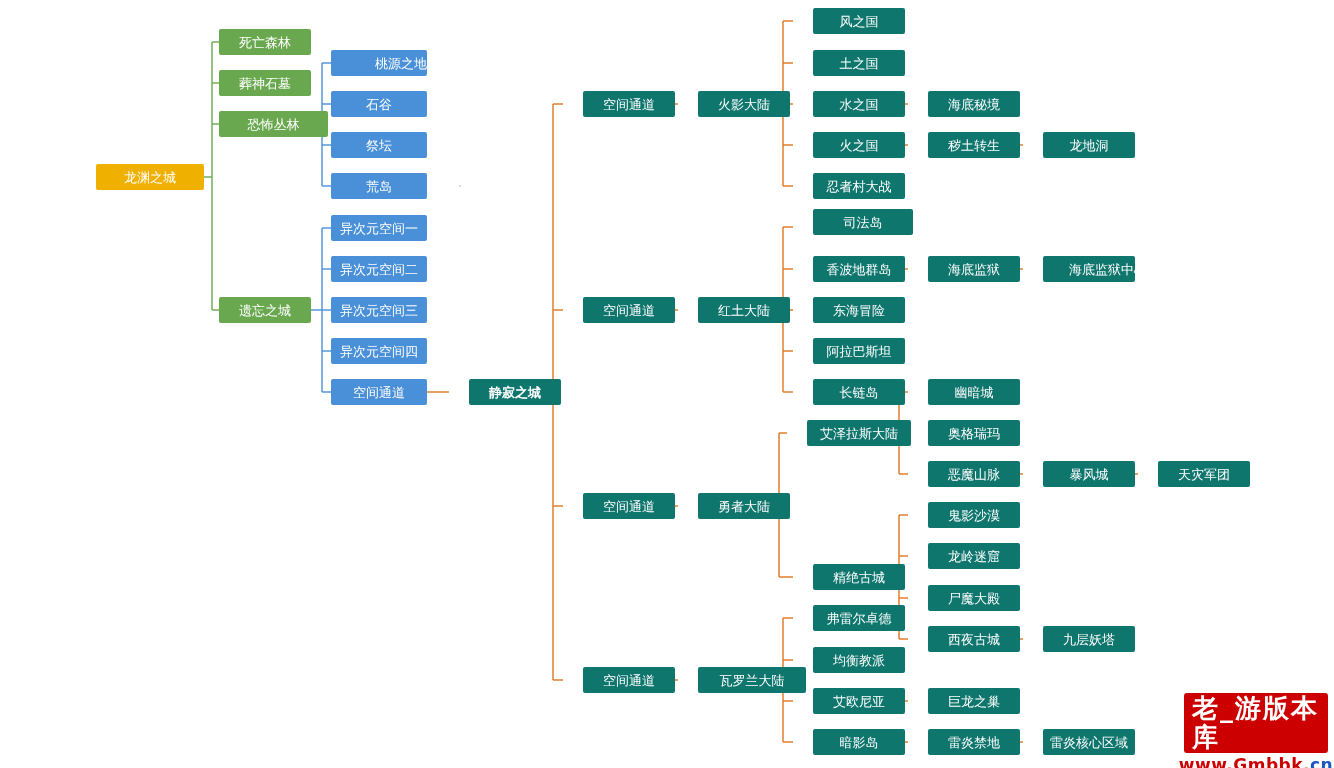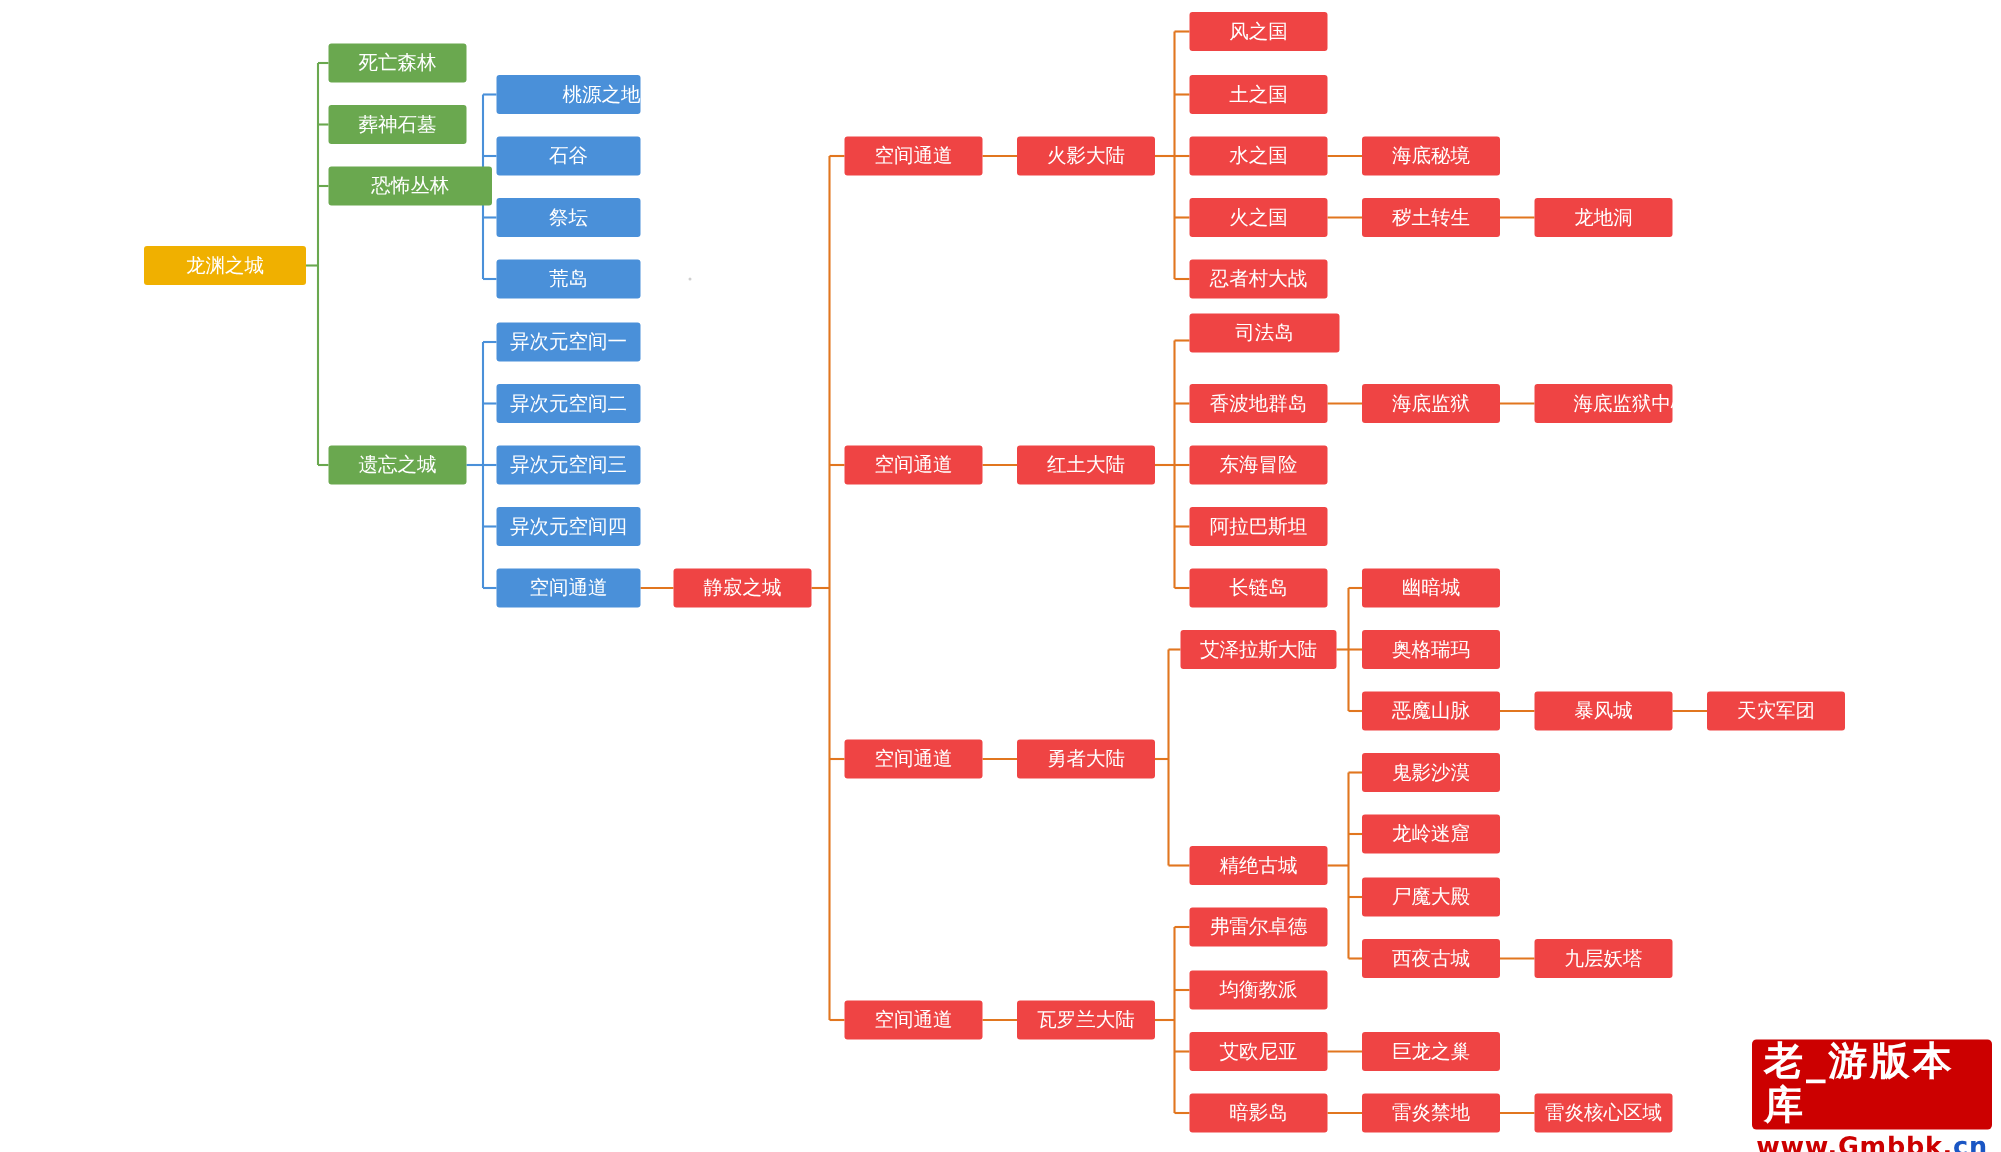--- a/index.html
+++ b/index.html
@@ -12,24 +12,24 @@
   .node{
     position:absolute;box-sizing:border-box;
     display:flex;align-items:center;justify-content:center;
     color:#ffffff;font-size:13px;line-height:1;
     border-radius:2px;white-space:nowrap;
     height:26px;
   }
   .n-yellow{background:#f0b000;}
   .n-green{background:#6aa84f;}
   .n-blue{background:#4a90d9;}
-  .n-orange{background:#ef4444;}
+  .n-orange{background:#0f766e;margin-left:20px;}
   svg#wires{position:absolute;left:0;top:0;width:1334px;height:768px;pointer-events:none;}
   .wm{
-    position:absolute;right:6px;bottom:4px;width:160px;height:60px;
+    position:absolute;right:6px;bottom:4px;width:144px;height:60px;
     display:flex;flex-direction:column;align-items:center;justify-content:center;
   }
   .wm-top{
     font-family:"DejaVu Serif","Liberation Serif",serif;
     font-weight:bold;font-size:26px;color:#ffffff;background:#cc0000;
     padding:1px 8px;border-radius:3px;letter-spacing:2px;line-height:1.1;
   }
   .wm-bot{
     font-family:"DejaVu Sans","Liberation Sans",sans-serif;
     font-weight:bold;font-size:17px;color:#cc0000;letter-spacing:0.5px;margin-top:2px;
@@ -192,21 +192,21 @@
   <div class="node n-blue" style="left:331px;top:297px;width:96px;">
       <span>异次元空间三</span>
     </div>
   <div class="node n-blue" style="left:331px;top:338px;width:96px;">
       <span>异次元空间四</span>
     </div>
   <div class="node n-blue" style="left:331px;top:379px;width:96px;">
       <span>空间通道</span>
     </div>
 
-  <div class="node n-orange" style="left:449px;top:379px;width:92px;">
+  <div class="node n-orange" style="left:449px;top:379px;width:92px;font-weight:bold;">
       <span>静寂之城</span>
     </div>
 
   <div class="node n-orange" style="left:563px;top:91px;width:92px;">
       <span>空间通道</span>
     </div>
   <div class="node n-orange" style="left:563px;top:297px;width:92px;">
       <span>空间通道</span>
     </div>
   <div class="node n-orange" style="left:563px;top:493px;width:92px;">
@@ -218,21 +218,21 @@
 
   <div class="node n-orange" style="left:678px;top:91px;width:92px;">
       <span>火影大陆</span>
     </div>
   <div class="node n-orange" style="left:678px;top:297px;width:92px;">
       <span>红土大陆</span>
     </div>
   <div class="node n-orange" style="left:678px;top:493px;width:92px;">
       <span>勇者大陆</span>
     </div>
-  <div class="node n-orange" style="left:678px;top:667px;width:92px;">
+  <div class="node n-orange" style="left:678px;top:667px;width:108px;">
       <span>瓦罗兰大陆</span>
     </div>
 
   <div class="node n-orange" style="left:793px;top:8px;width:92px;">
       <span>风之国</span>
     </div>
   <div class="node n-orange" style="left:793px;top:50px;width:92px;">
       <span>土之国</span>
     </div>
   <div class="node n-orange" style="left:793px;top:91px;width:92px;">

